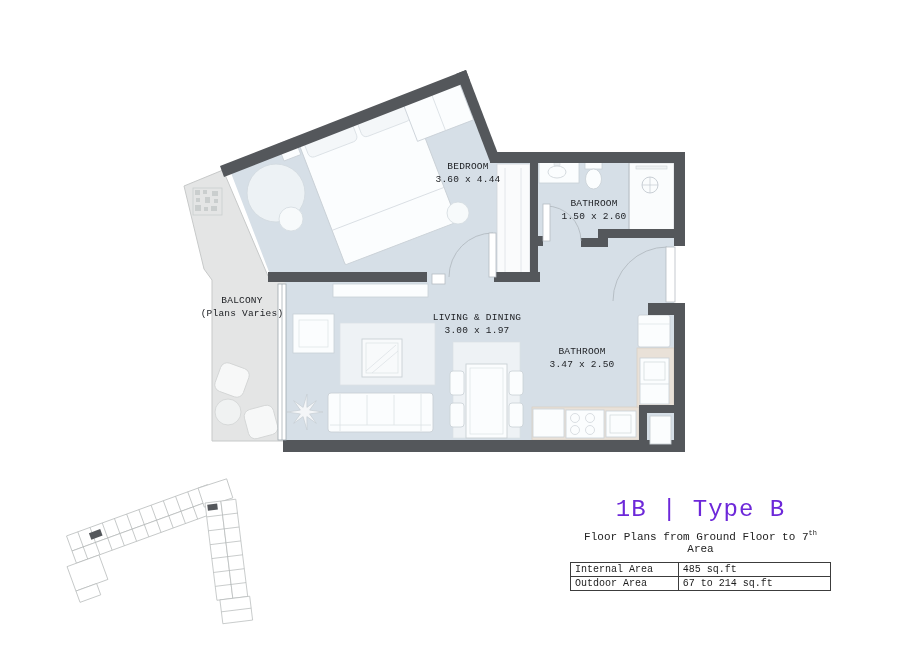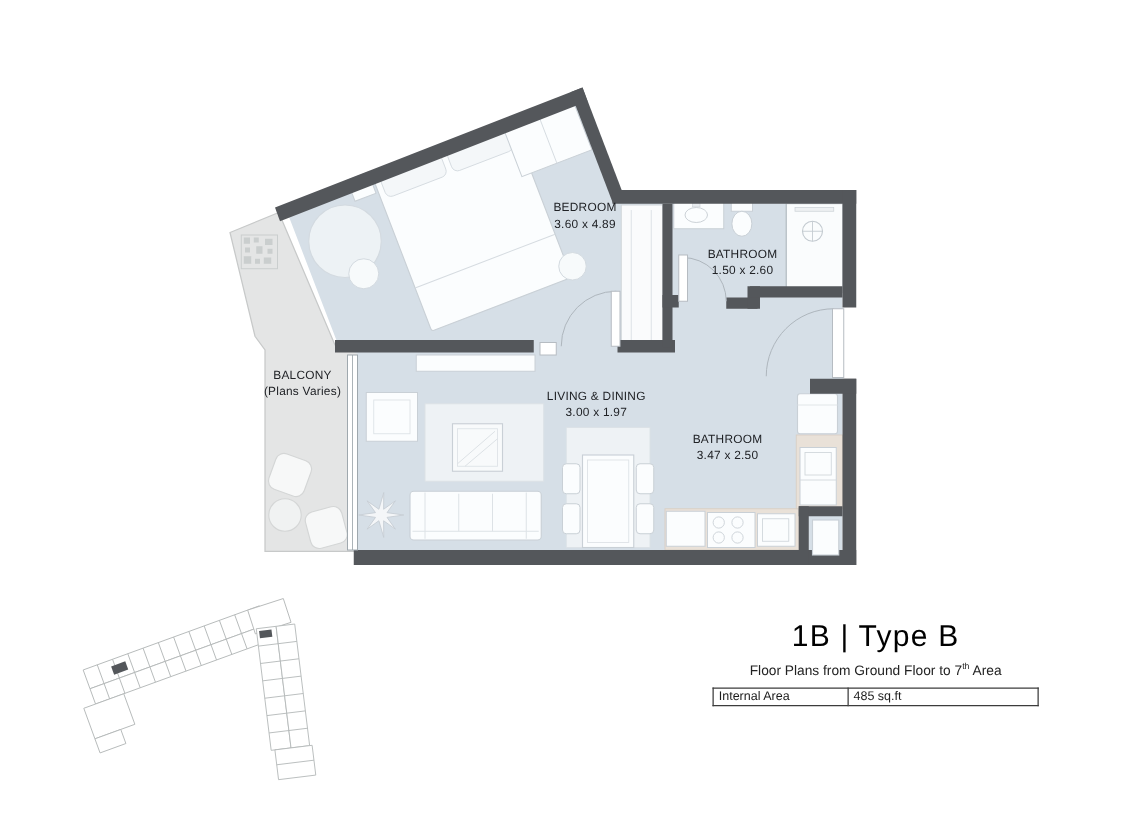--- a/index.html
+++ b/index.html
@@ -1,26 +1,26 @@
 <!DOCTYPE html>
 <html><head>
 <meta charset="utf-8">
 <style>
   html,body{margin:0;padding:0;background:#ffffff;}
   .canvas{
     position:relative;width:915px;height:655px;background:#ffffff;overflow:hidden;
-    font-family:Liberation Sans, sans-serif;
+    font-family:Liberation Mono, monospace;
   }
   .plan-svg{position:absolute;left:0;top:0;}
   .room-label{
     position:absolute;transform:translate(-50%,-50%);text-align:center;
     font-size:9.5px;line-height:13px;color:#212327;letter-spacing:.2px;white-space:nowrap;
   }
   .title-block{position:absolute;left:570px;top:496px;width:261px;text-align:center;color:#111;}
-  .plan-title{font-size:24px;letter-spacing:1px;color:#000000;}
+  .plan-title{font-size:24px;letter-spacing:1px;color:#6d28d9;}
   .plan-subtitle{font-size:11px;margin-top:6px;color:#222;}
   .plan-subtitle sup{font-size:7px;}
   .area-table{width:100%;border-collapse:collapse;margin-top:7px;table-layout:fixed;border-radius:16px;}
   .area-table td{
     border:1px solid #3c3c3c;font-size:10px;height:13px;padding:0 4px;color:#1c1c1c;
     overflow:hidden;white-space:nowrap;
   }
   .area-table td.lbl{width:38%;text-align:left;}
   .area-table td.val{text-align:left;}
   .area-table tr.total td{background:#cbcbcb;}
@@ -231,21 +231,21 @@
           <line x1="0" y1="84" x2="31" y2="84"></line>
         <rect x="3" y="98" width="30" height="24"></rect>
         <line x1="3" y1="110" x2="33" y2="110"></line>
         <rect x="2" y="2" width="10" height="6" fill="#54575b" stroke="none"></rect>
       </g>
     </g>
   </svg>
 
   <div class="room-label" style="left:468px;top:173px">
     <div>BEDROOM</div>
-    <div>3.60 x 4.89</div>
+    <div>3.60 x 4.44</div>
   </div>
   <div class="room-label" style="left:594px;top:210px">
     <div>BATHROOM</div>
     <div>1.50 x 2.60</div>
   </div>
   <div class="room-label" style="left:477px;top:324px">
     <div>LIVING &amp; DINING</div>
     <div>3.00 x 1.97</div>
   </div>
   <div class="room-label" style="left:582px;top:358px">
@@ -259,17 +259,21 @@
 
   <div class="title-block">
     <div class="plan-title">1B | Type B</div>
     <div class="plan-subtitle"><span>Floor Plans from Ground Floor to 7</span><sup>th</sup><span> Area</span></div>
     <table class="area-table">
       <tbody>
         <tr>
           <td class="lbl">Internal Area</td>
           <td class="val">485 sq.ft</td>
         </tr>
+        <tr>
+          <td class="lbl">Outdoor Area</td>
+          <td class="val">67 to 214 sq.ft</td>
+        </tr>
       </tbody>
     </table>
   </div>
 
 </div>
 
 </body></html>

